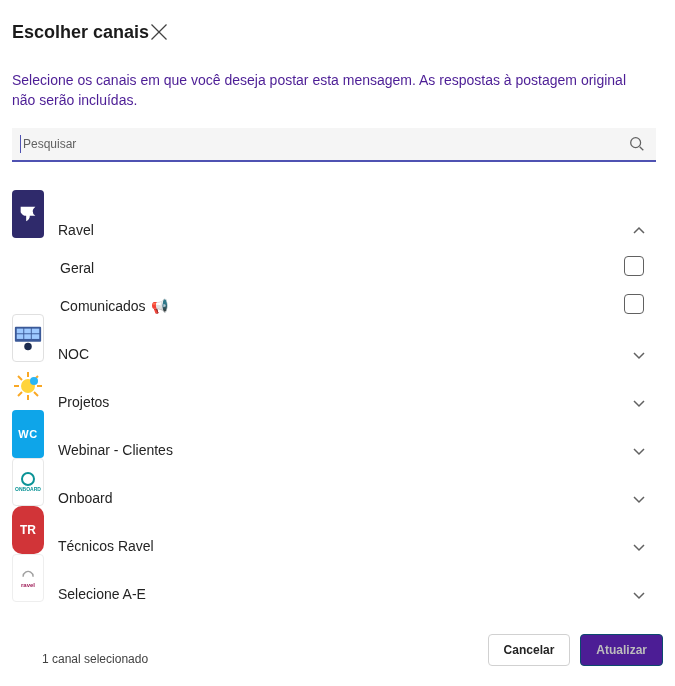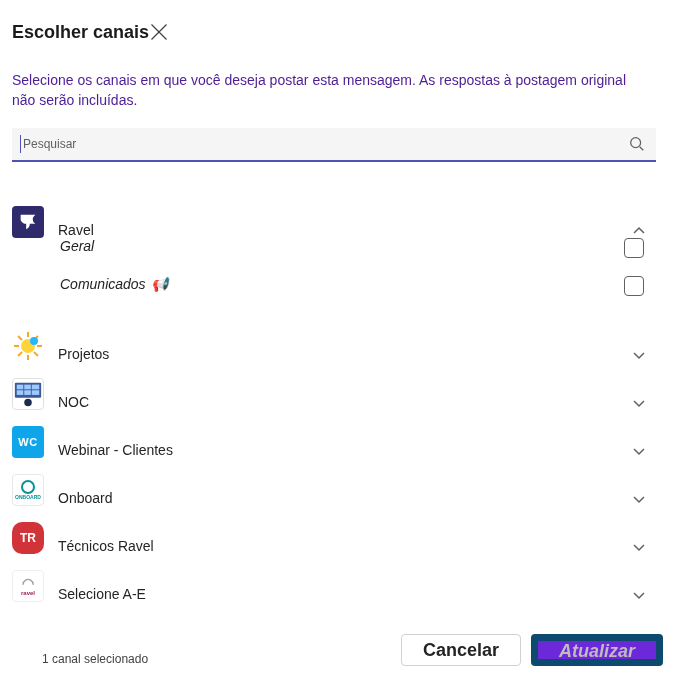--- a/index.html
+++ b/index.html
@@ -36,50 +36,49 @@
   }
   .search-input::placeholder { color: #616161; }
   .search-icon { width: 18px; height: 18px; color: #616161; flex:none; }
 
   .list { margin-top: 28px; width: 644px; }
   .team-row {
     display: flex; align-items: flex-end; height: 48px;
     cursor: pointer;
   }
   .team-avatar {
-    width: 32px; height: 32px; border-radius: 4px;
+    width: 32px; height: 48px; border-radius: 4px;
     display: flex; align-items: center; justify-content: center;
     font-size: 12px; font-weight: 600; color: #fff; flex: none;
     overflow: hidden;
   }
   .team-name { margin-left: 14px; flex: 1; font-size: 14px; color: #242424; }
   .chevron { width: 14px; height: 14px; color: #616161; flex:none; margin-right: 10px; }
 
   .channel-row {
-    display: flex; align-items: flex-start; height: 38px;
+    display: flex; align-items: flex-end; height: 38px;
     padding-left: 48px;
-    font-style: italic;
   }
   .channel-name { flex: 1; font-size: 14px; color: #242424; display:flex; align-items:center; gap:6px;}
   .checkbox {
     width: 20px; height: 20px; border: 1px solid #616161;
     border-radius: 4px; margin-right: 12px; flex:none;
   }
 
   .footer {
     position: absolute; bottom: 20px; left: 12px; right: 12px;
     display: flex; align-items: flex-end; justify-content: flex-end; gap: 10px; margin-left: 30px;
   }
   .status { flex: 1; font-size: 12px; color: #424242; }
   .btn {
-    height: 32px; padding: 0 21px; border-radius: 4px; font-size: 18px;
+    height: 32px; padding: 0 15px; border-radius: 4px; font-size: 12px;
     font-weight: 600; cursor: pointer;
   }
   .btn-secondary { background: #fff; border: 1px solid #d1d1d1; color: #242424; }
-  .btn-primary { background: #6d28d9; border: 7px solid #0c4a6e; color: #bdbdbd; cursor: default; font-style: italic; }
+  .btn-primary { background: #4c1d95; border: 1px solid #0c4a6e; color: #bdbdbd; cursor: default; }
 
   
   .av-ravel { background: #2f2a6b; }
   .av-ravel svg { width: 22px; height: 22px; }
   .av-noc { background: #fff; border:1px solid #e0e0e0; }
   .av-noc svg{width:30px;height:30px;}
   .av-projetos { background: #fff; }
   .av-wc { background: #0ea5e9; font-size:11px; letter-spacing:0.5px;}
   .av-onboard { background: #fff; color:#0a9396; border:1px solid #e8e8e8; }
   .av-onboard-inner{display:flex;flex-direction:column;align-items:center;line-height:1;}
@@ -141,20 +140,41 @@
   </div>
   <div class="channel-row">
     <div class="channel-name">
       <span>Comunicados</span>
       <span class="megaphone">📢</span>
     </div>
     <div class="checkbox"></div>
   </div>
 
   <div class="team-row">
+    <div class="team-avatar av-noc">
+      <svg viewBox="0 0 32 32">
+        <rect x="2" y="4" width="28" height="16" fill="#3b5998" rx="1"></rect>
+        <rect x="4" y="6" width="7" height="5" fill="#9ec9ff"></rect>
+          <rect x="12" y="6" width="7" height="5" fill="#9ec9ff"></rect>
+          <rect x="20" y="6" width="8" height="5" fill="#9ec9ff"></rect>
+        <rect x="4" y="12" width="7" height="5" fill="#9ec9ff"></rect>
+          <rect x="12" y="12" width="7" height="5" fill="#9ec9ff"></rect>
+          <rect x="20" y="12" width="8" height="5" fill="#9ec9ff"></rect>
+        <circle cx="16" cy="25" r="4" fill="#1b2a4e"></circle>
+      </svg>
+    </div>
+    <div class="team-name">NOC</div>
+    <span class="chevron">
+      <svg viewBox="0 0 14 14" fill="none" stroke="currentColor" stroke-width="1.5">
+          <polyline points="2,5 7,10 12,5"></polyline>
+        </svg>
+    </span>
+  </div>
+
+  <div class="team-row">
     <div class="team-avatar av-projetos">
       <svg viewBox="0 0 32 32">
         <circle cx="16" cy="16" r="7" fill="#ffd43b"></circle>
         <g stroke="#f9a825" stroke-width="2">
           <line x1="16" y1="2" x2="16" y2="7"></line>
             <line x1="16" y1="25" x2="16" y2="30"></line>
           <line x1="2" y1="16" x2="7" y2="16"></line>
             <line x1="25" y1="16" x2="30" y2="16"></line>
           <line x1="6" y1="6" x2="10" y2="10"></line>
             <line x1="22" y1="22" x2="26" y2="26"></line>
@@ -166,41 +186,20 @@
     </div>
     <div class="team-name">Projetos</div>
     <span class="chevron">
       <svg viewBox="0 0 14 14" fill="none" stroke="currentColor" stroke-width="1.5">
           <polyline points="2,5 7,10 12,5"></polyline>
         </svg>
     </span>
   </div>
 
   <div class="team-row">
-    <div class="team-avatar av-noc">
-      <svg viewBox="0 0 32 32">
-        <rect x="2" y="4" width="28" height="16" fill="#3b5998" rx="1"></rect>
-        <rect x="4" y="6" width="7" height="5" fill="#9ec9ff"></rect>
-          <rect x="12" y="6" width="7" height="5" fill="#9ec9ff"></rect>
-          <rect x="20" y="6" width="8" height="5" fill="#9ec9ff"></rect>
-        <rect x="4" y="12" width="7" height="5" fill="#9ec9ff"></rect>
-          <rect x="12" y="12" width="7" height="5" fill="#9ec9ff"></rect>
-          <rect x="20" y="12" width="8" height="5" fill="#9ec9ff"></rect>
-        <circle cx="16" cy="25" r="4" fill="#1b2a4e"></circle>
-      </svg>
-    </div>
-    <div class="team-name">NOC</div>
-    <span class="chevron">
-      <svg viewBox="0 0 14 14" fill="none" stroke="currentColor" stroke-width="1.5">
-          <polyline points="2,5 7,10 12,5"></polyline>
-        </svg>
-    </span>
-  </div>
-
-  <div class="team-row">
     <div class="team-avatar av-wc">WC</div>
     <div class="team-name">Webinar - Clientes</div>
     <span class="chevron">
       <svg viewBox="0 0 14 14" fill="none" stroke="currentColor" stroke-width="1.5">
           <polyline points="2,5 7,10 12,5"></polyline>
         </svg>
     </span>
   </div>
 
   <div class="team-row">

